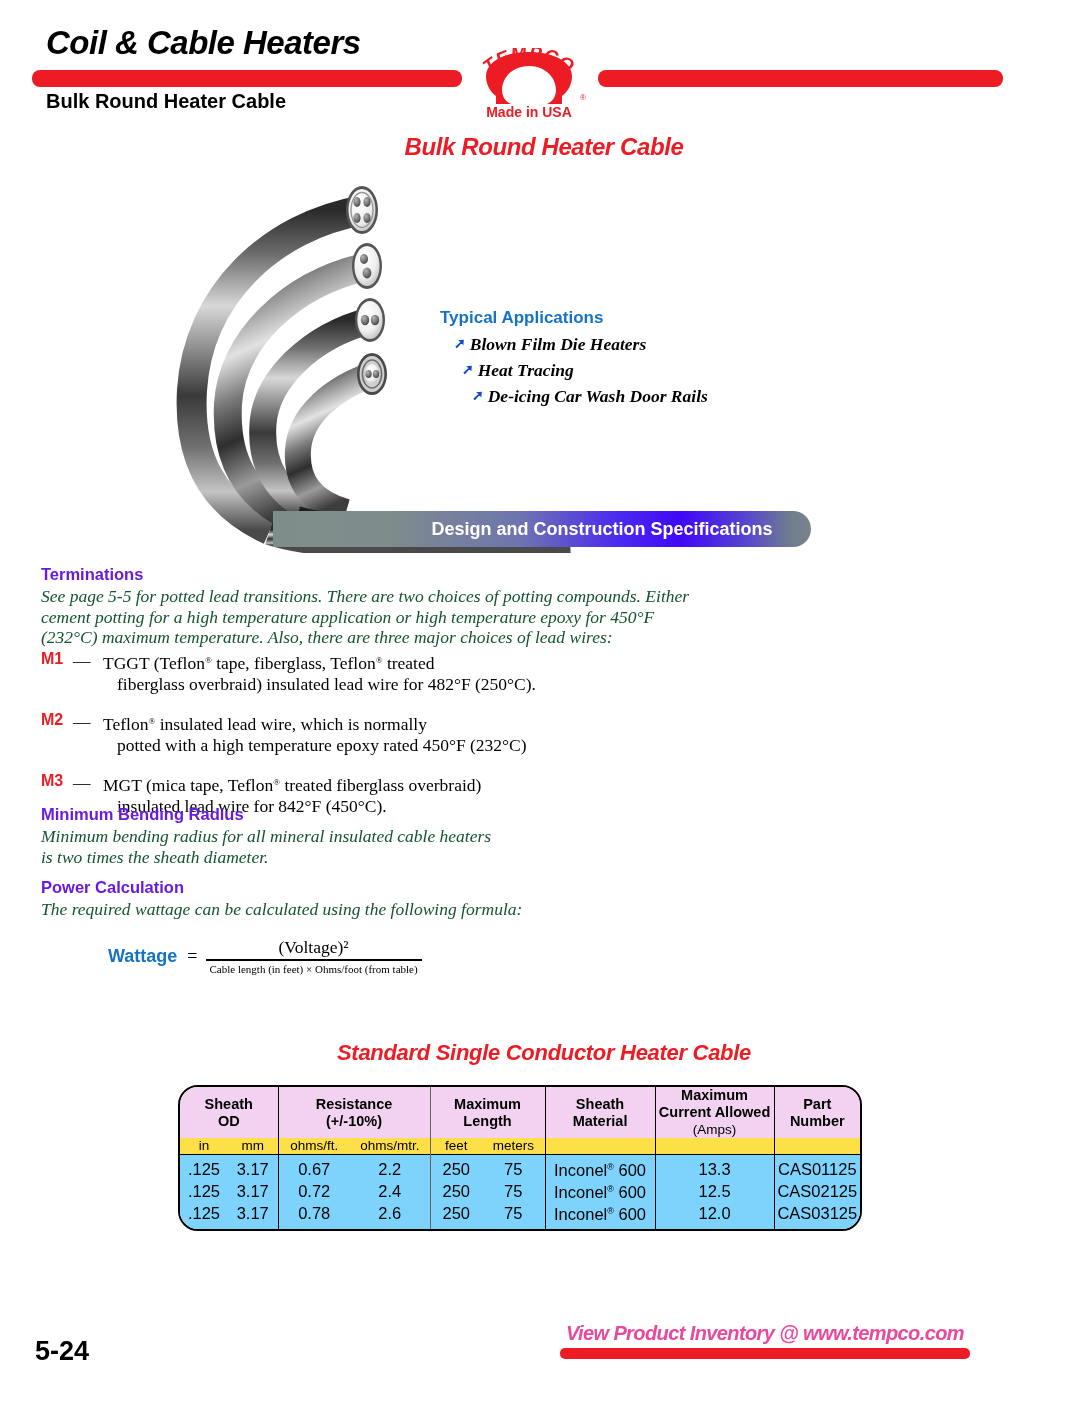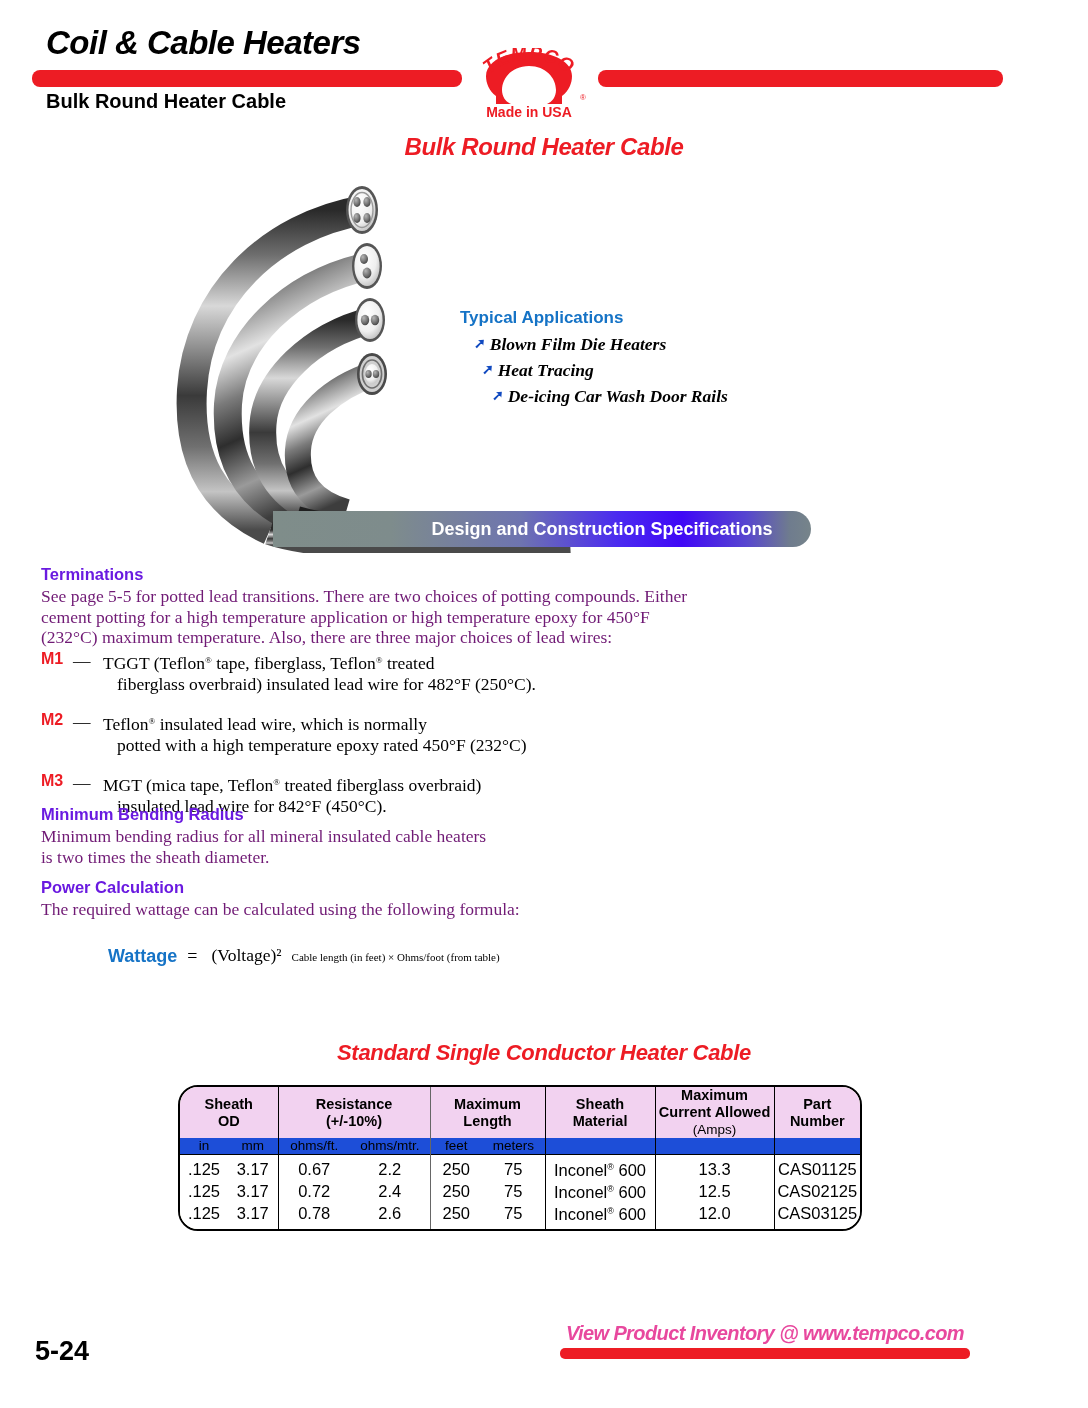--- a/index.html
+++ b/index.html
@@ -112,21 +112,21 @@
     position: absolute;
     left: 150px;
     top: 168px;
     width: 520px;
     height: 385px;
   }
 
   
   #typical-applications {
     position: absolute;
-    left: 460px;
+    left: 440px;
     top: 308px;
     width: 440px;
   }
   #apps-heading {
     font-family: "Liberation Sans", sans-serif;
     font-weight: bold;
     font-size: 17px;
     color: #1573C6;
     margin: 0 0 4px 0;
     white-space: nowrap;
@@ -191,21 +191,22 @@
     font-weight: bold;
     font-size: 16.5px;
     color: #6A1AE0;
     margin: 0 0 2px 0;
     white-space: nowrap;
   }
   .body-text {
     font-family: "Liberation Serif", serif;
     font-size: 17.5px;
     line-height: 20.5px;
-    color: #701a75;
+    color: #14532d;
+    font-style: italic;
   }
 
   #terminations-block {
     position: absolute;
     left: 41px;
     top: 565px;
     width: 660px;
   }
 
   #lead-wire-list {
@@ -278,20 +279,21 @@
     color: #1573C6;
     margin-right: 10px;
   }
   #formula-equals {
     font-family: "Liberation Serif", serif;
     font-size: 18px;
     margin-right: 8px;
   }
   #formula-fraction {
     display: flex;
+    flex-direction: column;
     align-items: center;
   }
   #formula-numerator {
     font-family: "Liberation Serif", serif;
     font-size: 17.5px;
     padding: 0 6px 1px 6px;
     white-space: nowrap;
   }
   #formula-bar {
     width: 100%;
@@ -344,29 +346,29 @@
   }
   .thead-row th {
     background: #F2D2F0;
     font-weight: bold;
     font-size: 14.5px;
     color: #000000;
     line-height: 17px;
     padding-top: 6px;
   }
   .subhead-row th {
-    background: #1d4ed8;
+    background: #fde047;
     font-weight: normal;
     font-size: 13.5px;
     color: #000000;
     padding-bottom: 4px;
     line-height: 16px;
   }
   .data-row td {
-    background: #ffffff;
+    background: #7dd3fc;
     font-family: "Liberation Serif", serif;
     font-size: 16.5px;
     line-height: 19px;
     color: #000000;
   }
   .data-row.first-data td { padding-top: 3px; }
   .data-row.last-data td { padding-bottom: 5px; }
   .vdiv { border-left: 1.5px solid #666666; }
   .vdiv-dark { border-left: 1.5px solid #000000; }
   .hdiv-top { border-top: 1.5px solid #000000; }

